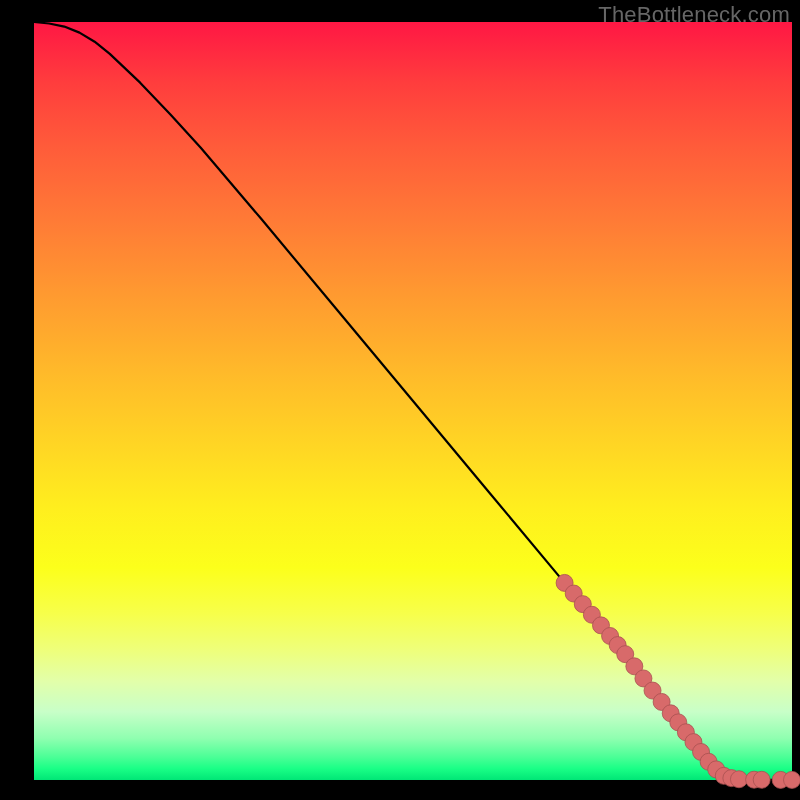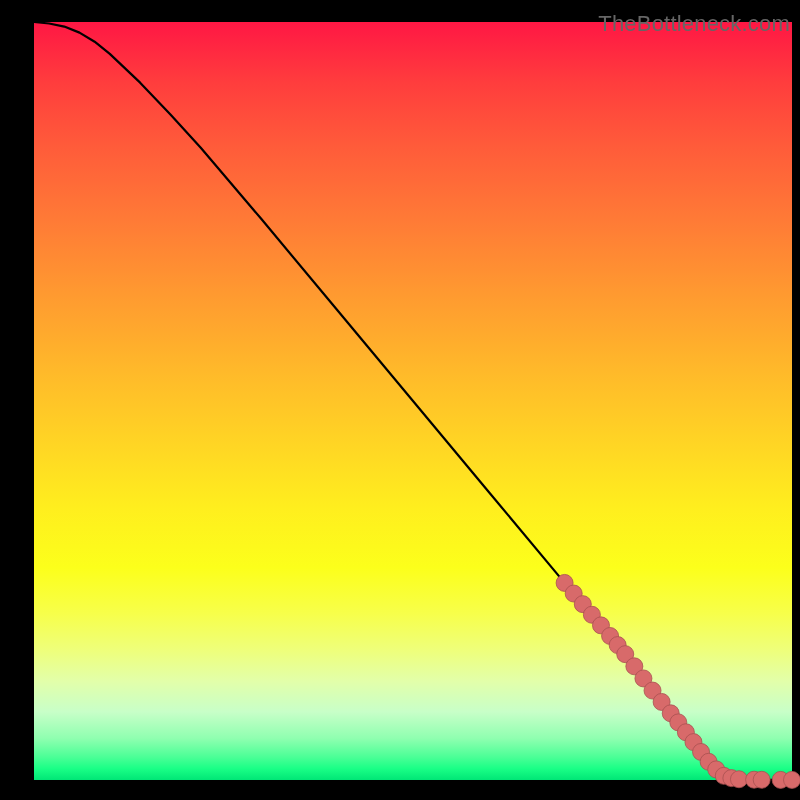--- a/index.html
+++ b/index.html
@@ -33,21 +33,21 @@
       #e2ffaa 87%,
       #c8ffc8 91%,
       #8fffb0 94.5%,
       #4aff96 97%,
       #1aff86 98.5%,
       #00e676 100%
     );
   }
   .watermark {
     position: absolute;
-    top: 11px;
+    top: 2px;
     right: 10px;
     color: #666666;
     font-size: 22px;
     font-weight: 500;
     letter-spacing: 0.2px;
   }
   svg.plot {
     position: absolute;
     left: 0;
     top: 0;

